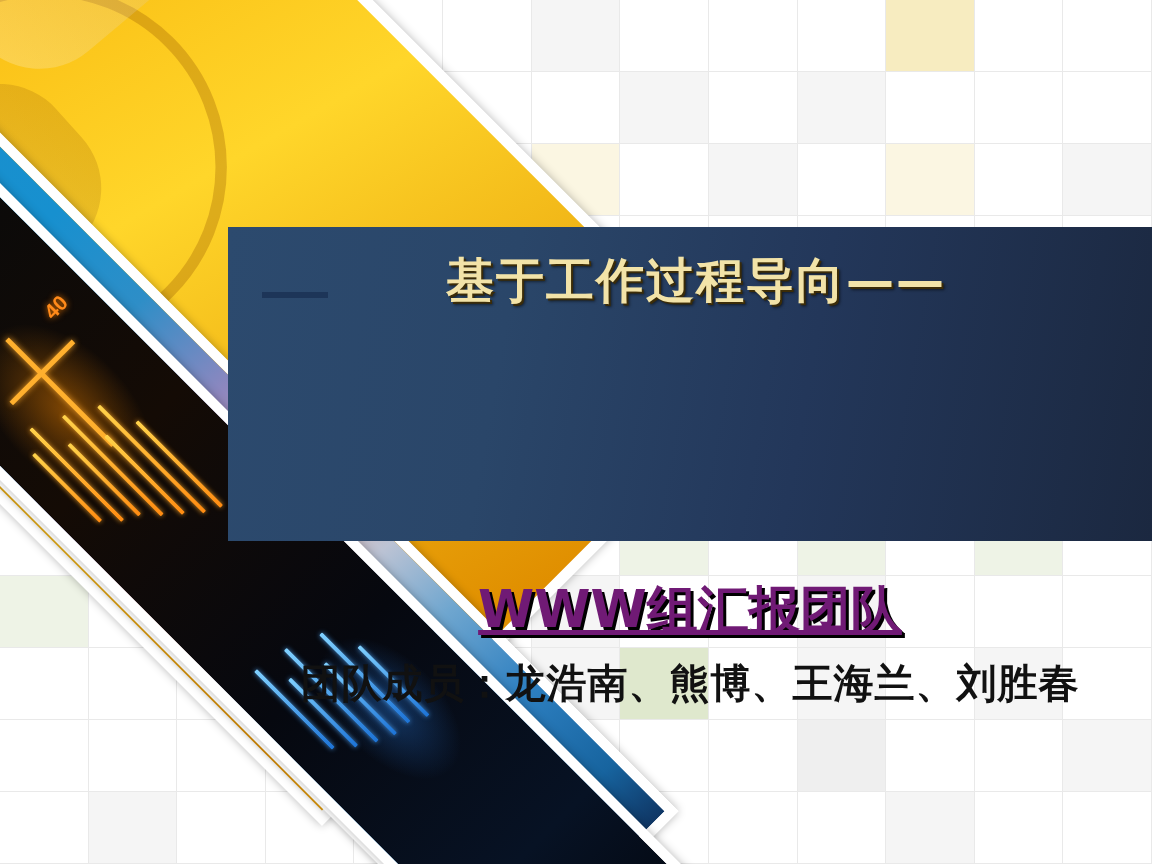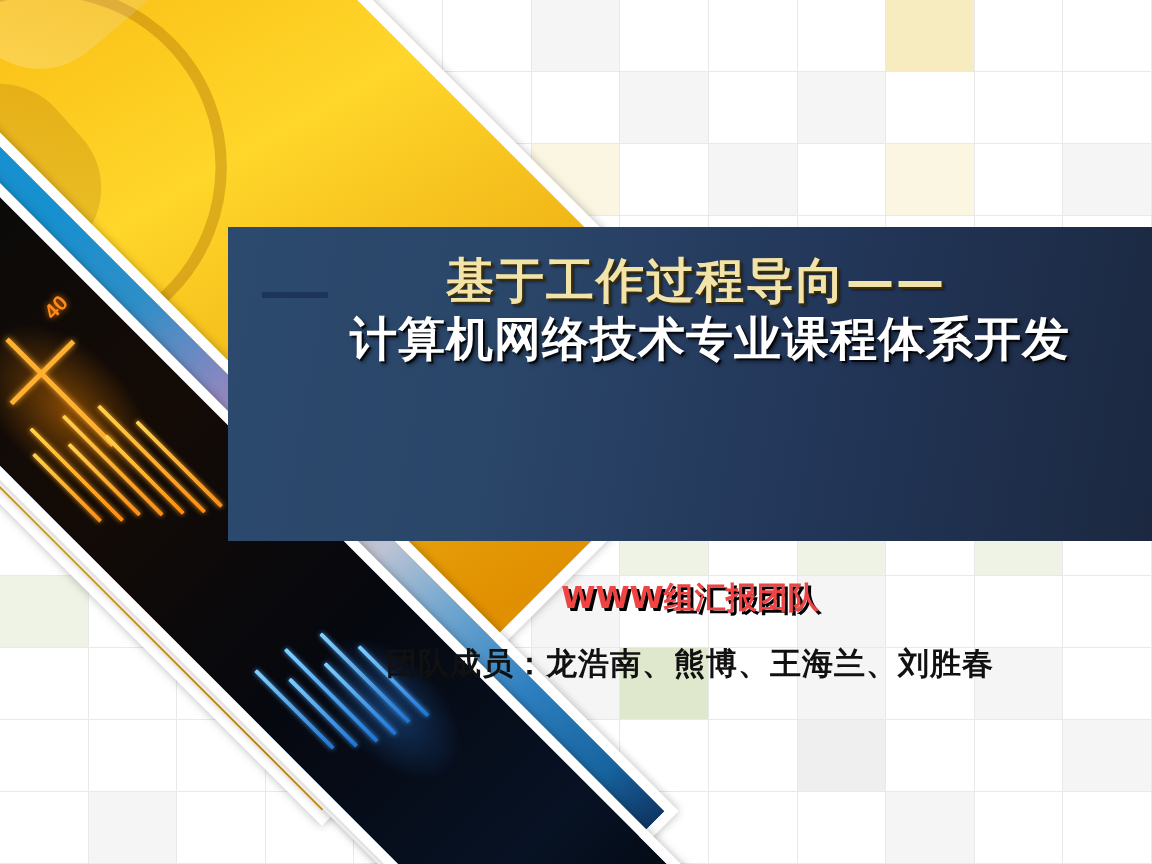--- a/index.html
+++ b/index.html
@@ -223,32 +223,33 @@
   
   #subtitle-block {
     position: absolute;
     left: 228px;
     top: 578px;
     width: 924px;
     text-align: center;
   }
   #team-name {
     font-family: "DejaVu Sans", "Liberation Sans", sans-serif;
-    font-size: 31px;
-    font-weight: bold;
-    color: #ef4444;
+    font-size: 51px;
+    font-weight: bold;
+    color: #701a75;
     letter-spacing: 0px;
     text-shadow: 3px 3px 0 #000000;
     white-space: nowrap;
     line-height: 1.25;
+    text-decoration: underline;
   }
   #team-members {
-    margin-top: 26px;
+    margin-top: 14px;
     font-family: Liberation Serif, serif;
-    font-size: 31px;
+    font-size: 40px;
     font-weight: bold;
     color: #111111;
     letter-spacing: 1px;
     white-space: nowrap;
   }
 </style>
 </head>
 <body>
 
 <div id="slide">
@@ -446,21 +447,20 @@
       <div class="tick blue" style="left:106px; top:580px; width:4px; height:125px;"></div>
       <div class="tick blue" style="left:124px; top:616px; width:4px; height:98px;"></div>
     </div>
   </div>
 
   <div id="title-banner"></div>
   <div id="accent-dash"></div>
 
   <div id="title-block">
     <div class="title-line-1">基于工作过程导向——</div>
-    <div class="title-line-2">计算机网络技术专业课程体系开发</div>
   </div>
 
   <div id="subtitle-block">
     <div id="team-name">WWW组汇报团队</div>
     <div id="team-members">团队成员：龙浩南、熊博、王海兰、刘胜春</div>
   </div>
 
 </div>
 
 </body></html>

